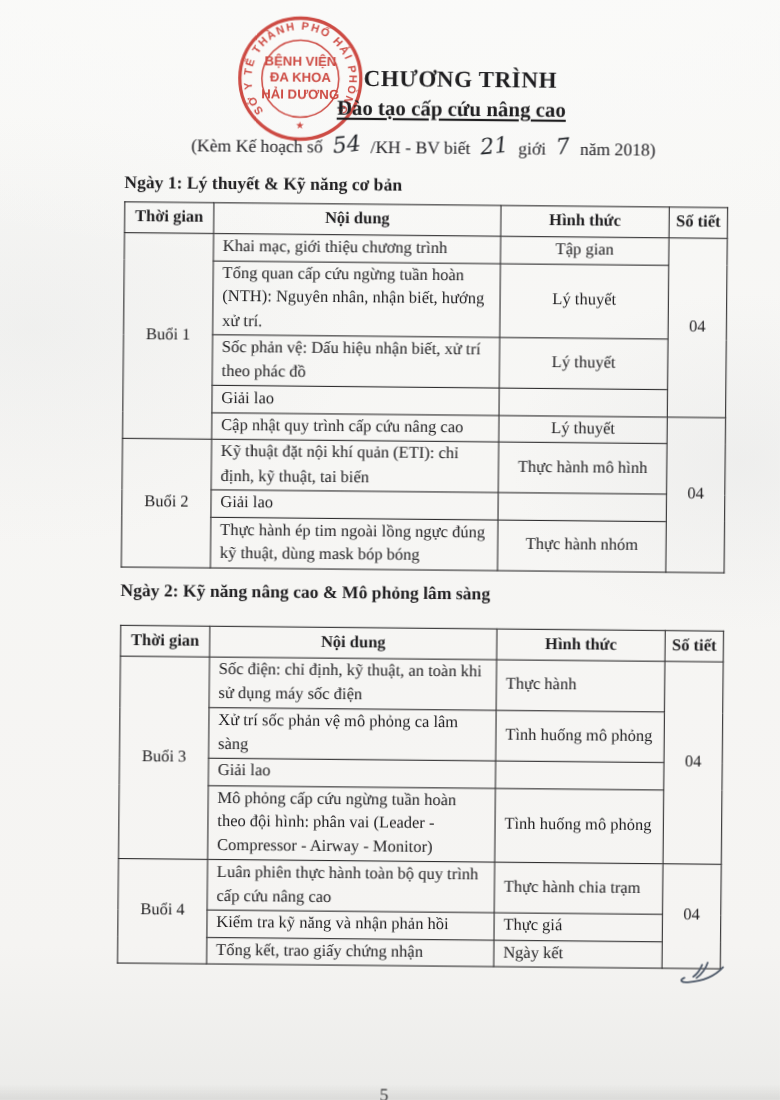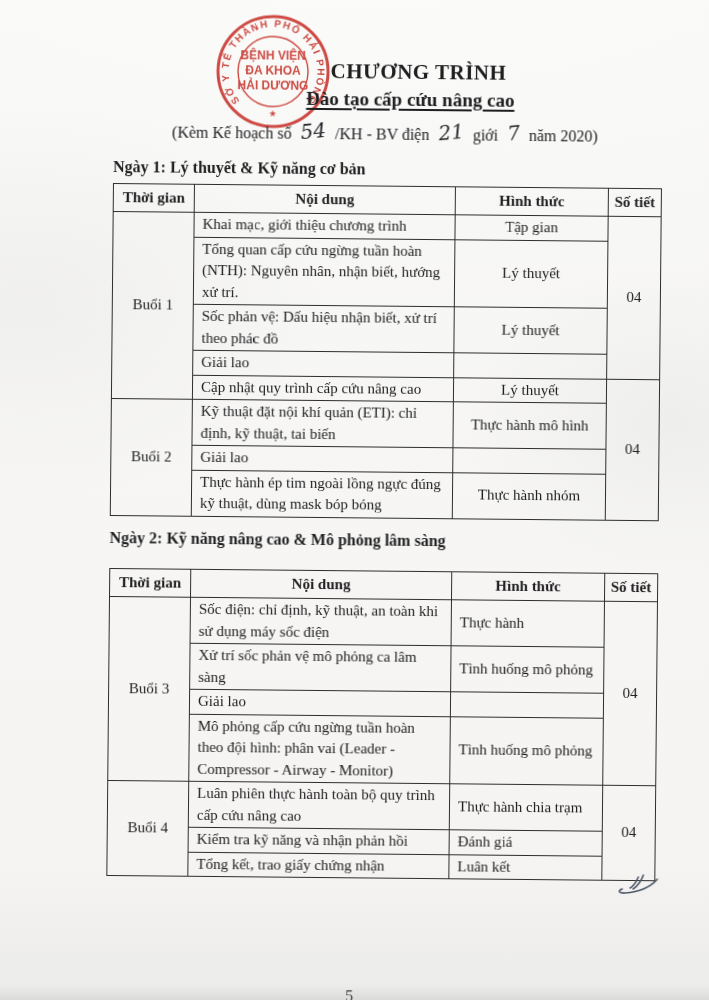--- a/index.html
+++ b/index.html
@@ -79,25 +79,25 @@
       <text class="stamp-center" x="61" y="76" text-anchor="middle">HẢI DƯƠNG</text>
     </g>
   </svg>
 
   <div class="doc-header">
     <div class="doc-title">CHƯƠNG TRÌNH</div>
     <div class="doc-subtitle"><span>Đào tạo cấp cứu nâng cao</span></div>
     <div class="plan-line">
       <span>(Kèm Kế hoạch số</span>
       <span class="hw">54</span>
-      <span>/KH - BV điện</span>
+      <span>/KH - BV biết</span>
       <span class="hw">21</span>
       <span>giới</span>
       <span class="hw">7</span>
-      <span>năm 2020)</span>
+      <span>năm 2018)</span>
     </div>
   </div>
 
   <div class="day-block day1">
     <div class="day-heading">Ngày 1: Lý thuyết &amp; Kỹ năng cơ bản</div>
     <table>
       <colgroup>
             <col class="c-time">
             <col class="c-content">
             <col class="c-form">
@@ -185,25 +185,25 @@
         <td class="cell-form">Tình huống mô phỏng</td>
       </tr>
       <tr>
         <td class="cell-time" rowspan="3">Buổi 4</td>
         <td class="cell-content">Luân phiên thực hành toàn bộ quy trình cấp cứu nâng cao</td>
         <td class="cell-form">Thực hành chia trạm</td>
         <td class="cell-periods" rowspan="3">04</td>
       </tr>
       <tr>
         <td class="cell-content">Kiểm tra kỹ năng và nhận phản hồi</td>
-        <td class="cell-form">Đánh giá</td>
+        <td class="cell-form">Thực giá</td>
       </tr>
       <tr>
         <td class="cell-content">Tổng kết, trao giấy chứng nhận</td>
-        <td class="cell-form">Luân kết</td>
+        <td class="cell-form">Ngày kết</td>
       </tr>
     </tbody>
         </table>
   </div>
 
   <svg class="initial-mark" width="60" height="42" viewBox="0 0 60 42">
     <g fill="none" stroke="#4d5868" stroke-width="1.6" stroke-linecap="round">
       <path d="M33,8 C31,13 28,17 25,19"></path>
       <path d="M38,6 C36,12 32,17 28,20"></path>
       <path d="M52,10 C45,18 34,23 20,24 C14,24.5 12,22 17,20"></path>

